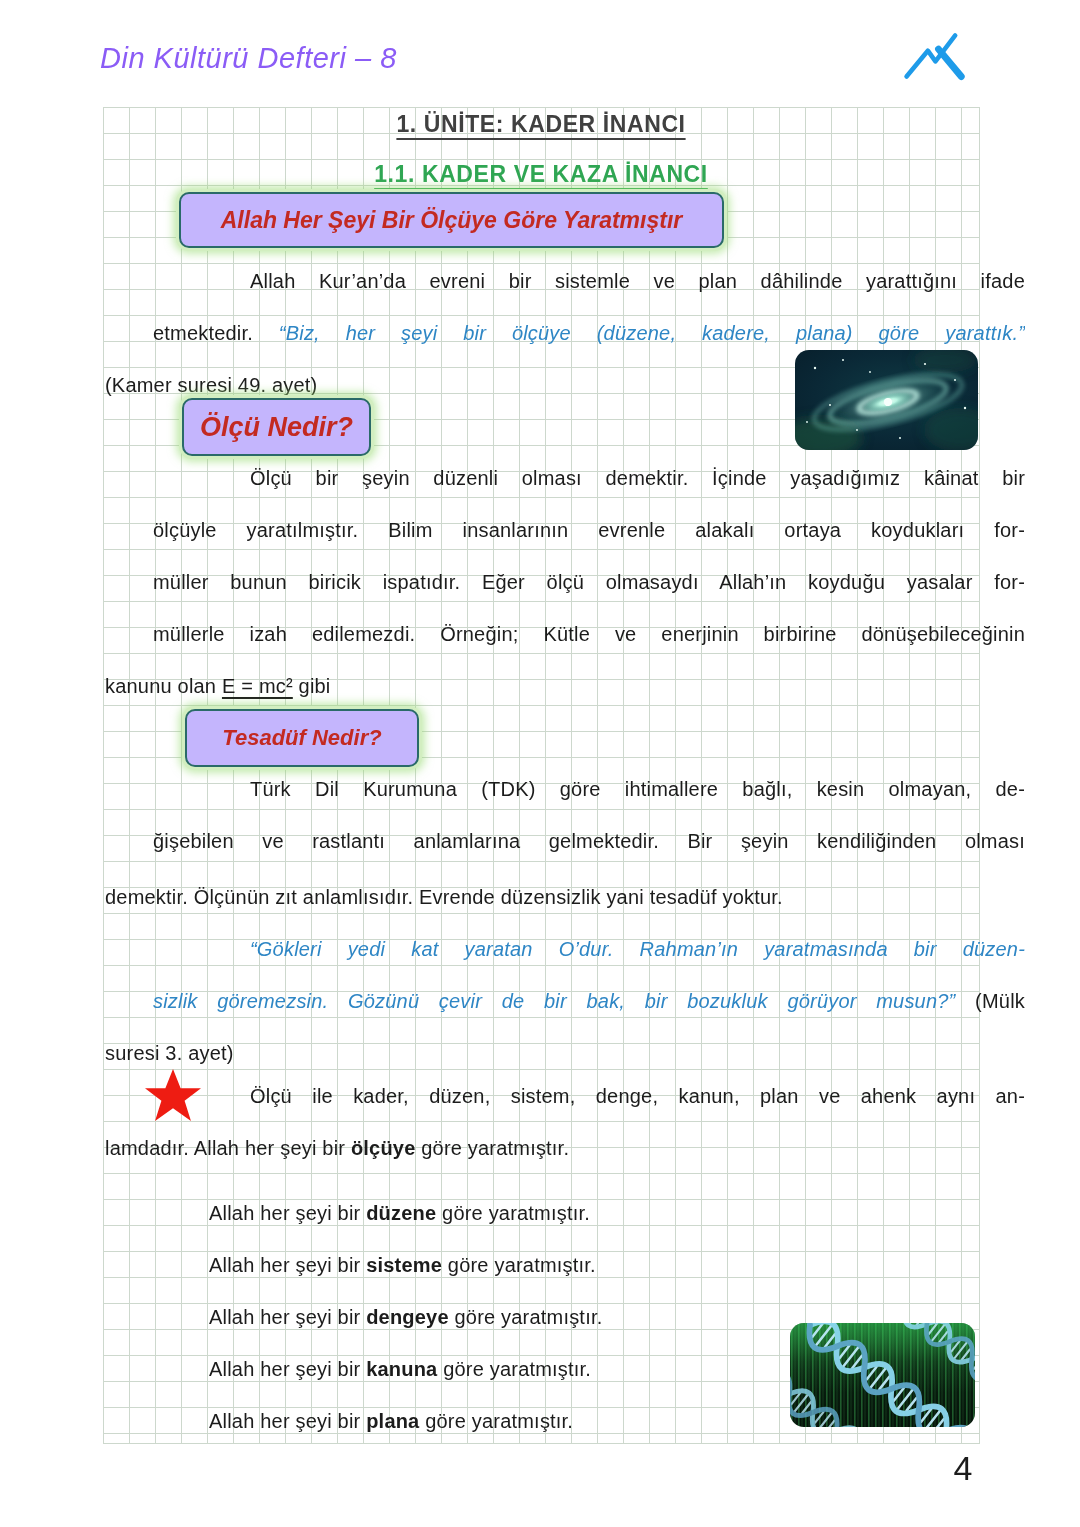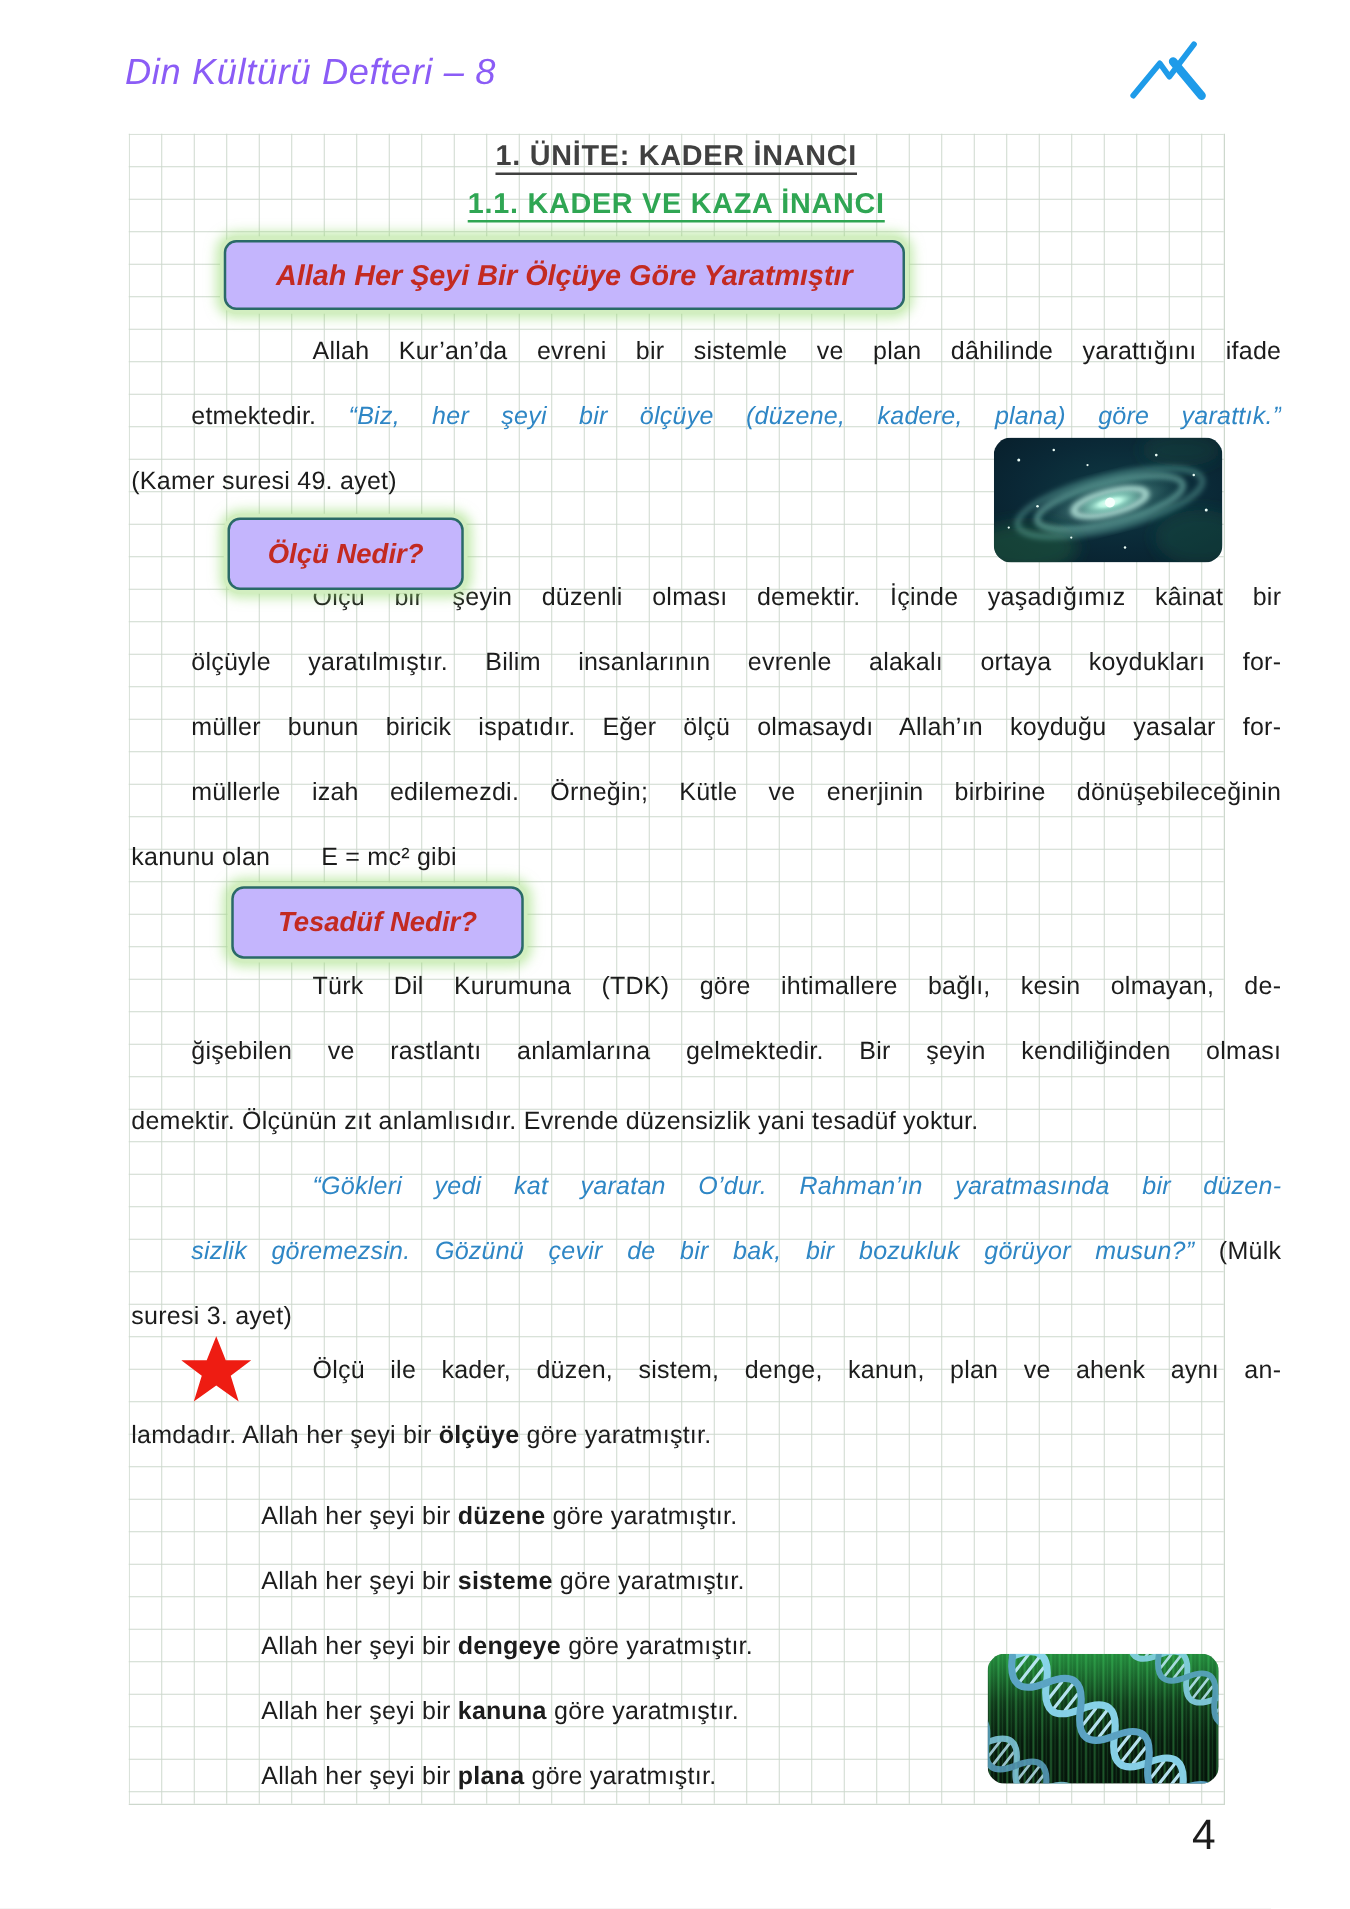--- a/index.html
+++ b/index.html
@@ -39,21 +39,21 @@
   .line{
     position:absolute;left:0;width:872px;padding-left:2px;height:52px;line-height:52px;
     font-size:20px;letter-spacing:.2px;overflow:hidden;white-space:normal;z-index:2;
   }
   .just{text-align:justify;margin-left:48px;}
   .just::after{content:"";display:inline-block;width:100%;height:0;}
   .ind{text-indent:97px;}
   .ind2{text-indent:104px;}
   .quote{color:#2e86c5;font-style:italic;}
   .bold{font-weight:700;}
-  .formula{text-decoration-thickness:2px;text-underline-offset:4px;margin-left:35px;}
+  .formula{text-decoration:underline;text-decoration-thickness:2px;text-underline-offset:4px;}
   
   .photo{position:absolute;border-radius:14px;overflow:hidden;z-index:1;}
   .galaxy{left:795px;top:350px;width:183px;height:100px;}
   .dna{left:790px;top:1323px;width:185px;height:104px;}
   .photo svg{display:block;width:100%;height:100%;}
   
   .star{position:absolute;left:145px;top:1068px;z-index:4;}
   .pg-num{
     position:absolute;left:933px;top:1448px;width:60px;text-align:center;
     font-size:34px;line-height:40px;color:#1c1c1c;
@@ -171,31 +171,31 @@
       <rect width="185" height="70" fill="url(#mxfade)"></rect>
       <use href="#helix" transform="translate(20,2) rotate(38) scale(1.15)" opacity=".95"></use>
       <use href="#helix" transform="translate(-48,34) rotate(38)" opacity=".8"></use>
       <use href="#helix" transform="translate(92,-34) rotate(38) scale(.95)" opacity=".85"></use>
     </svg>
   </div>
 
   <div class="content">
 
     <div class="hline h-blue" style="top:102px;height:44px;line-height:44px;"><span>1. ÜNİTE: KADER İNANCI</span></div>
-    <div class="hline h-green" style="top:140px;height:44px;line-height:44px;"><span>1.1. KADER VE KAZA İNANCI</span></div>
+    <div class="hline h-green" style="top:152px;height:44px;line-height:44px;"><span>1.1. KADER VE KAZA İNANCI</span></div>
 
     <div class="tagbox" style="left:76px;top:192px;width:541px;height:52px;font-size:23px;">
       <span>Allah Her Şeyi Bir Ölçüye Göre Yaratmıştır</span>
     </div>
 
     <div class="line just ind" style="top:255px;"><span>Allah Kur’an’da evreni bir sistemle ve plan dâhilinde yarattığını ifade</span></div>
     <div class="line just" style="top:307px;"><span>etmektedir. </span><span class="quote">“Biz, her şeyi bir ölçüye (düzene, kadere, plana) göre yarattık.”</span></div>
     <div class="line" style="top:359px;"><span>(Kamer suresi 49. ayet)</span></div>
 
-    <div class="tagbox" style="left:79px;top:414px;width:185px;height:54px;font-size:22px;">
+    <div class="tagbox" style="left:79px;top:398px;width:185px;height:54px;font-size:27px;">
       <span>Ölçü Nedir?</span>
     </div>
 
     <div class="line just ind" style="top:452px;"><span>Ölçü bir şeyin düzenli olması demektir. İçinde yaşadığımız kâinat bir</span></div>
     <div class="line just" style="top:504px;"><span>ölçüyle yaratılmıştır. Bilim insanlarının evrenle alakalı ortaya koydukları for-</span></div>
     <div class="line just" style="top:556px;"><span>müller bunun biricik ispatıdır. Eğer ölçü olmasaydı Allah’ın koyduğu yasalar for-</span></div>
     <div class="line just" style="top:608px;"><span>müllerle izah edilemezdi. Örneğin; Kütle ve enerjinin birbirine dönüşebileceğinin</span></div>
     <div class="line" style="top:660px;"><span>kanunu olan </span><span class="formula">E = mc²</span><span> gibi</span></div>
 
     <div class="tagbox" style="left:82px;top:709px;width:230px;height:54px;font-size:22px;">

